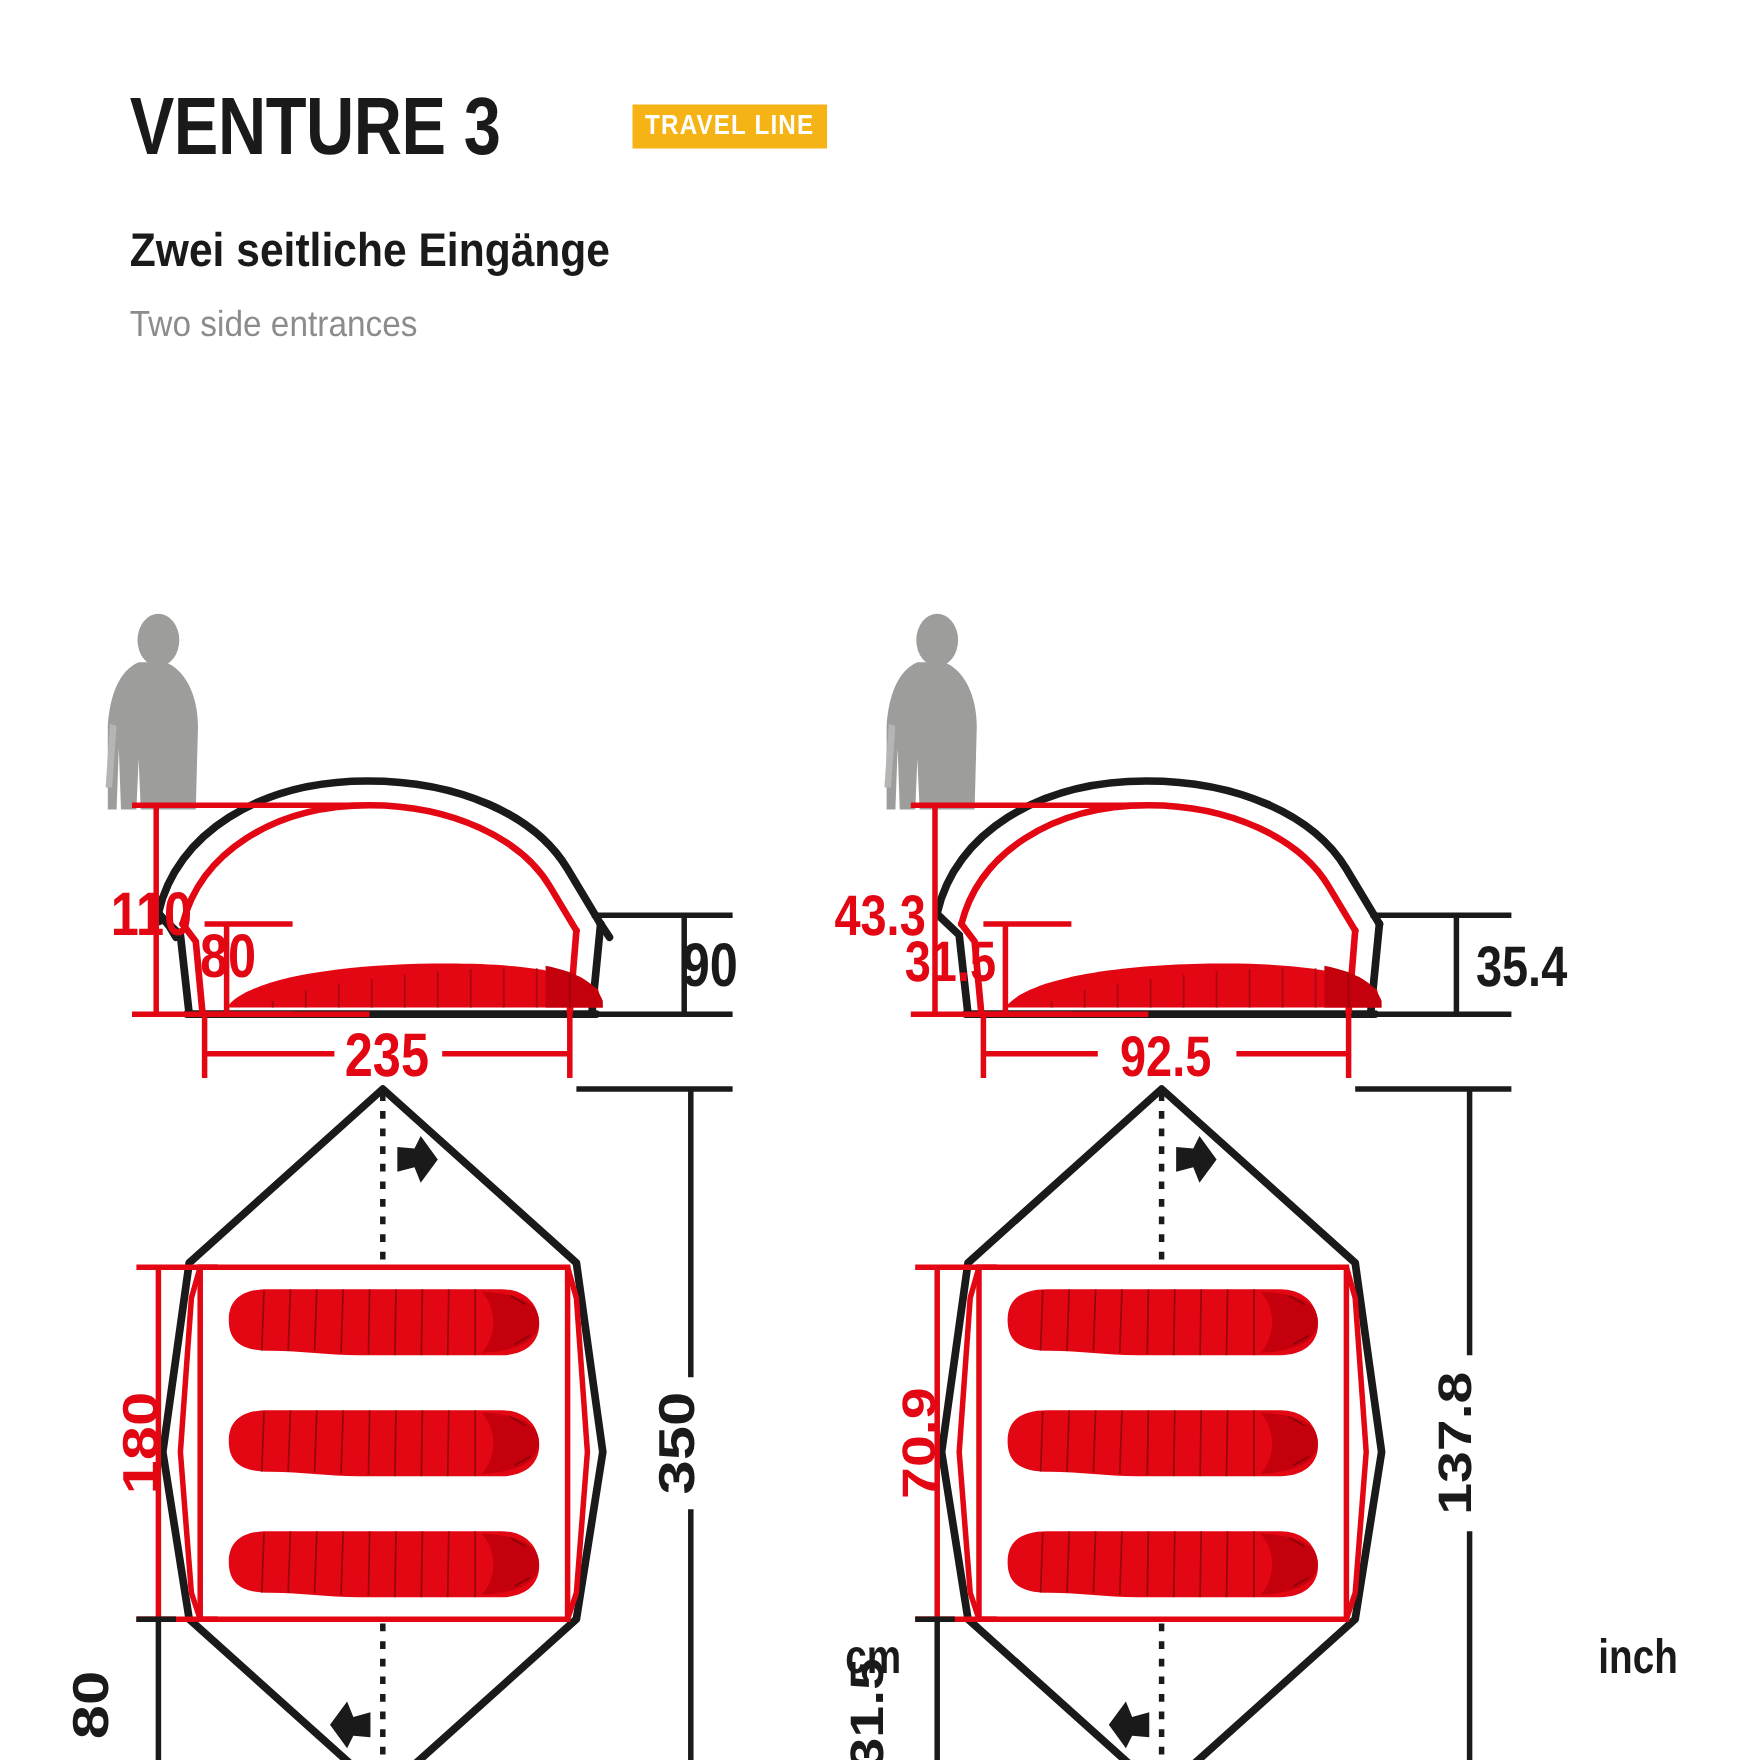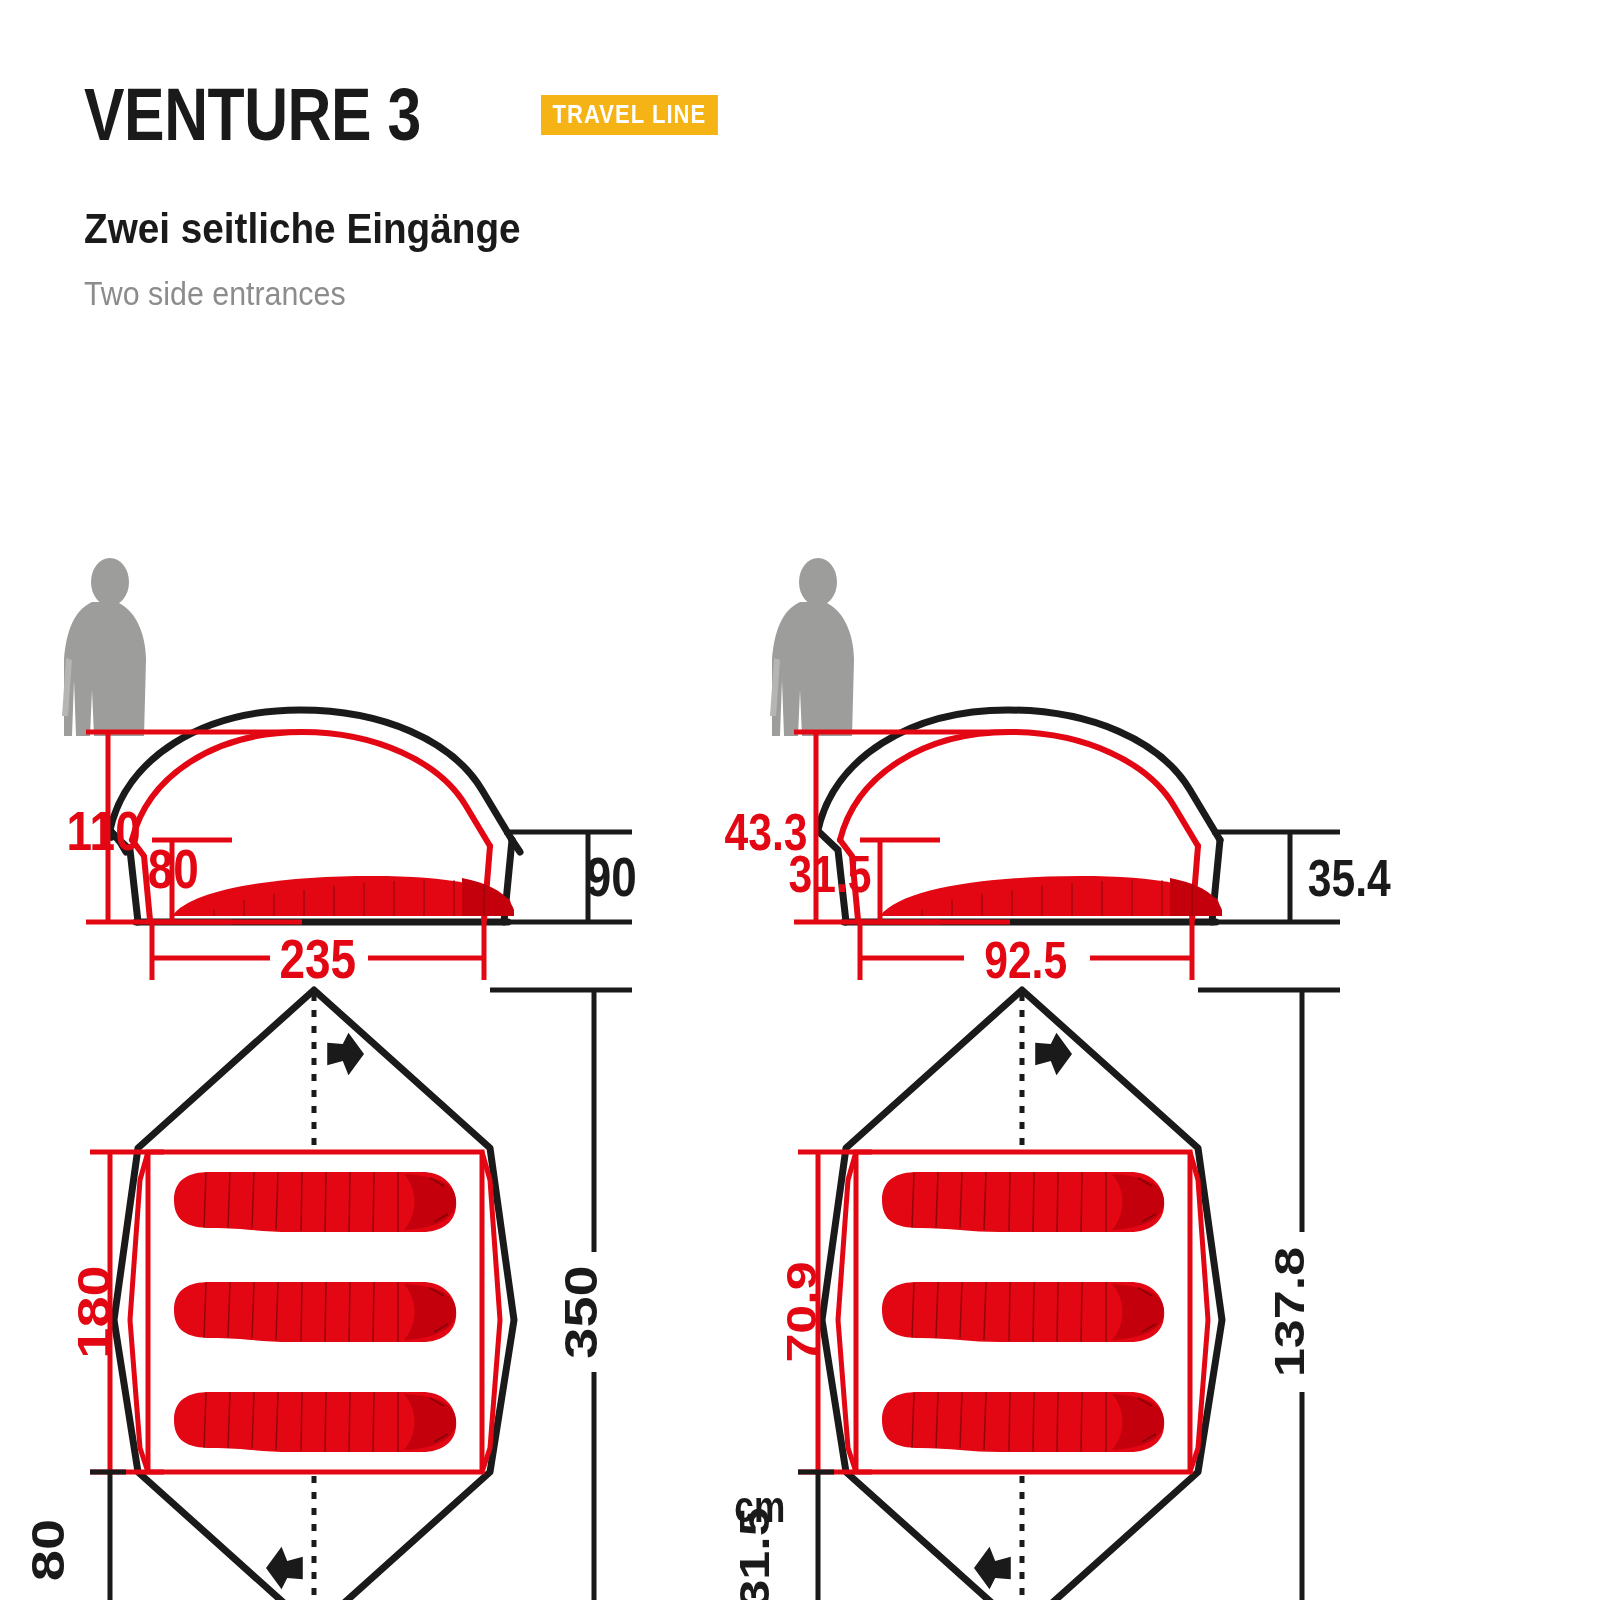--- a/index.html
+++ b/index.html
@@ -3,21 +3,21 @@
 <meta charset="utf-8">
 <style>
   html,body{margin:0;padding:0;}
   body{
     width:1600px;height:1600px;
     background:#ffffff;
     font-family:"Liberation Sans", sans-serif;
     position:relative;
     overflow:hidden;
   }
-  .page{position:absolute;inset:0;}
+  .page{position:absolute;inset:0;margin-left:34px;}
 
   
   .header{position:absolute;left:84px;top:78px;width:1200px;}
   .title-row{display:flex;align-items:center;gap:46px;}
   .title{
     font-size:74px;font-weight:700;color:#1a1a1a;
     letter-spacing:-0.5px;line-height:1;
     transform:scaleX(0.82);transform-origin:left center;
     white-space:nowrap;
   }
@@ -358,15 +358,18 @@
 
         <g stroke="#1A1A1A" stroke-width="5">
           <line x1="438" y1="-30" x2="580" y2="-30"></line>
           <line x1="438" y1="610" x2="580" y2="610"></line>
           <line x1="542" y1="-30" x2="542" y2="212"></line>
           <line x1="542" y1="372" x2="542" y2="610"></line>
         </g>
         <text x="542" y="292" text-anchor="middle" fill="#1A1A1A" font-family="Liberation Sans, sans-serif" font-size="52" font-weight="700" transform="rotate(-90 542 292) scale(1,0.82) translate(0,66)">137.8</text>
       </g>
     </svg>
+    <div class="unit-label">
+      <span>inch</span>
+    </div>
   </div>
 
 </div>
 
 </body></html>

